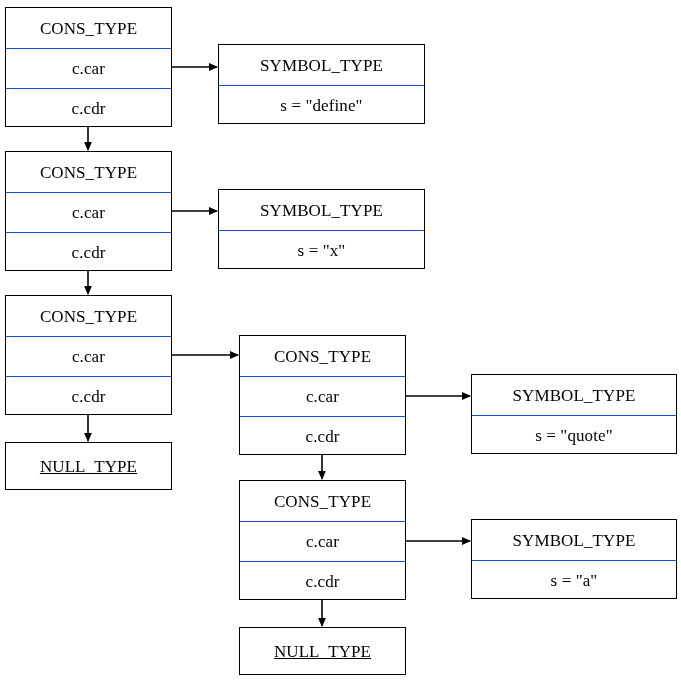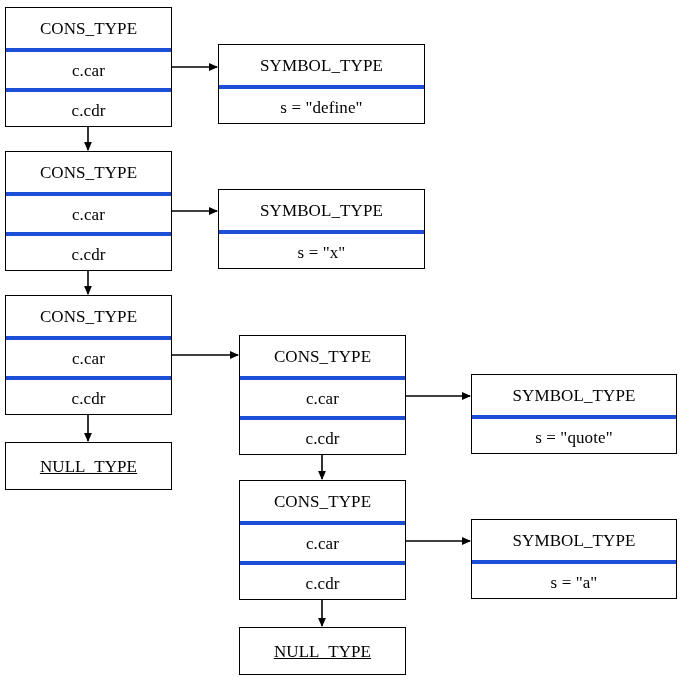--- a/index.html
+++ b/index.html
@@ -28,21 +28,21 @@
     display: flex;
     align-items: center;
     justify-content: center;
     font-size: 17px;
     color: #000000;
     line-height: 1;
     white-space: nowrap;
     letter-spacing: 0.1px;
   }
   .cell + .cell {
-    border-top: 4px solid #1d4ed8;
+    border-top: 1px solid #1d4ed8;
   }
   .row40 { height: 40px; }
   .row46 { height: 46px; text-decoration: underline; }
   .edge {
     position: absolute;
   }
   .edge svg {
     display: block;
     overflow: visible;
   }

